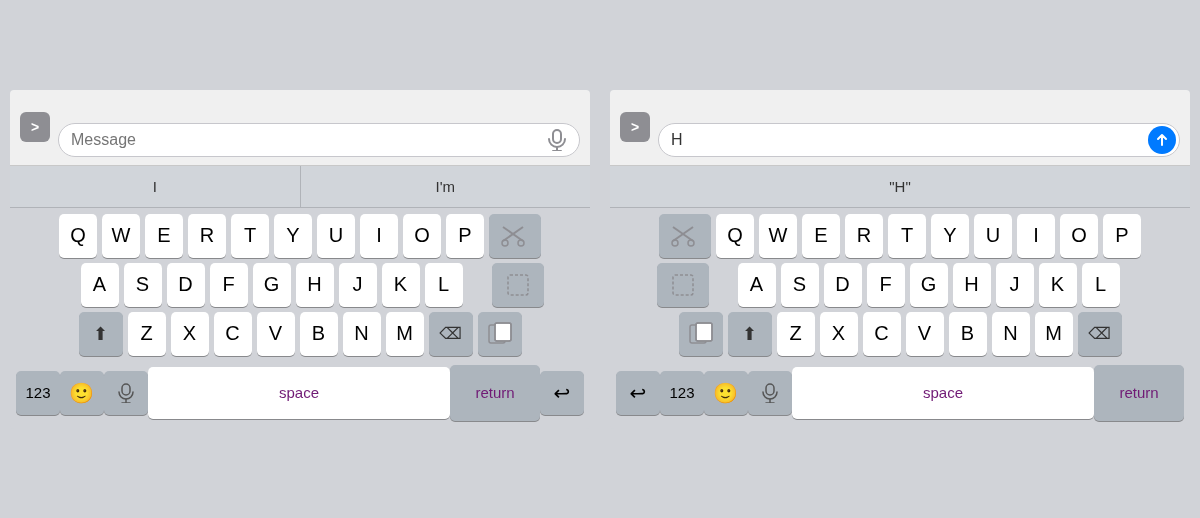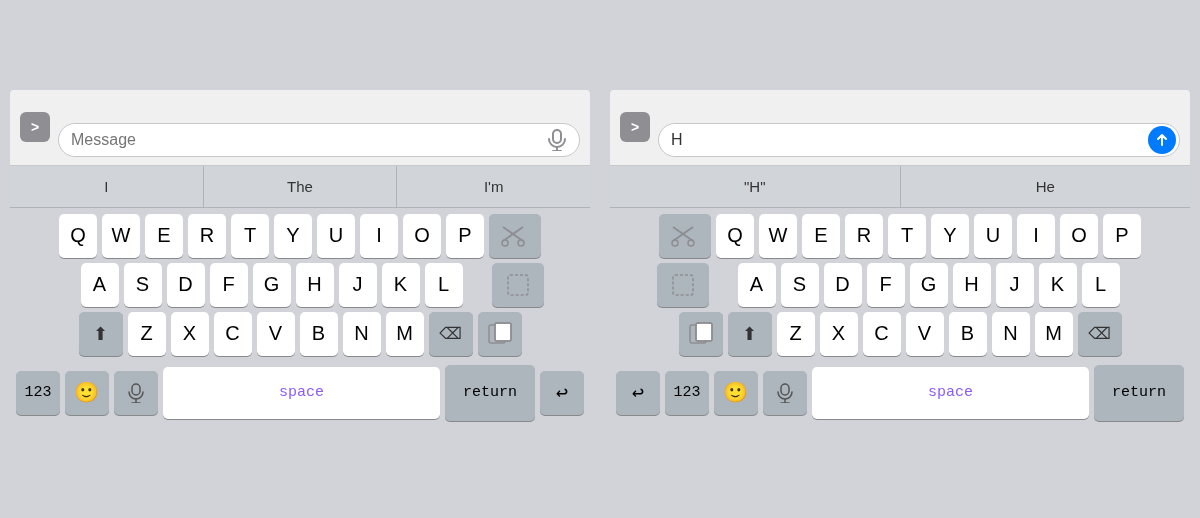--- a/index.html
+++ b/index.html
@@ -147,24 +147,22 @@
       width: 44px;
     }
 
     .key-paste {
       width: 44px;
     }
 
     
     .bottom-row {
       display: flex;
-      gap: 5px;
       padding: 4px 3px;
       align-items: center;
-      font-family: Liberation Mono, monospace;
     }
 
     .key-num {
       width: 44px;
       height: 44px;
       background: #adb5bd;
       border-radius: 5px;
       box-shadow: 0 1px 0 rgba(0,0,0,0.35);
       display: flex;
       align-items: center;
@@ -203,35 +201,35 @@
     .key-space {
       flex: 1;
       height: 52px;
       background: white;
       border-radius: 5px;
       box-shadow: 0 1px 0 rgba(0,0,0,0.35);
       display: flex;
       align-items: center;
       justify-content: center;
       font-size: 15px;
-      color: #8b5cf6;
+      color: #701a75;
       cursor: pointer;
     }
 
     .key-return {
       width: 90px;
       height: 56px;
       background: #adb5bd;
       border-radius: 5px;
       box-shadow: 0 1px 0 rgba(0,0,0,0.35);
       display: flex;
       align-items: center;
       justify-content: center;
       font-size: 15px;
-      color: #000000;
+      color: #701a75;
       cursor: pointer;
     }
 
     .key-undo {
       width: 44px;
       height: 44px;
       background: #adb5bd;
       border-radius: 5px;
       box-shadow: 0 1px 0 rgba(0,0,0,0.35);
       display: flex;
@@ -256,21 +254,20 @@
           <path d="M1 10c0 4.4 3.6 8 8 8s8-3.6 8-8" stroke="#8e8e93" stroke-width="2" fill="none" stroke-linecap="round"></path>
           <line x1="9" y1="18" x2="9" y2="22" stroke="#8e8e93" stroke-width="2" stroke-linecap="round"></line>
           <line x1="5" y1="22" x2="13" y2="22" stroke="#8e8e93" stroke-width="2" stroke-linecap="round"></line>
         </svg>
       </div>
     </div>
   </div>
 
   <div class="predictive-bar">
     <div class="predictive-item">I</div>
-    <div class="predictive-item">The</div>
     <div class="predictive-item">I'm</div>
   </div>
 
   <div class="keys-area">
 
     <div class="key-row">
       <div class="key key-letter">Q</div>
       <div class="key key-letter">W</div>
       <div class="key key-letter">E</div>
       <div class="key key-letter">R</div>
@@ -355,21 +352,20 @@
       <div style="position:absolute;right:4px;top:50%;transform:translateY(-50%);width:28px;height:28px;background:#007aff;border-radius:50%;display:flex;align-items:center;justify-content:center;cursor:pointer;">
         <svg width="14" height="14" viewBox="0 0 14 14" fill="none">
           <path d="M7 12V2M7 2L3 6M7 2l4 4" stroke="white" stroke-width="2" stroke-linecap="round" stroke-linejoin="round"></path>
         </svg>
       </div>
     </div>
   </div>
 
   <div class="predictive-bar">
     <div class="predictive-item">"H"</div>
-    <div class="predictive-item">He</div>
   </div>
 
   <div class="keys-area">
 
     <div class="key-row">
       <div class="key key-special" style="width:52px;">
         <svg width="28" height="22" viewBox="0 0 28 22" fill="none">
           <line x1="2" y1="2" x2="22" y2="16" stroke="#8e8e93" stroke-width="2"></line>
           <line x1="2" y1="16" x2="22" y2="2" stroke="#8e8e93" stroke-width="2"></line>
           <circle cx="4" cy="18" r="3" stroke="#8e8e93" stroke-width="1.5" fill="none"></circle>

